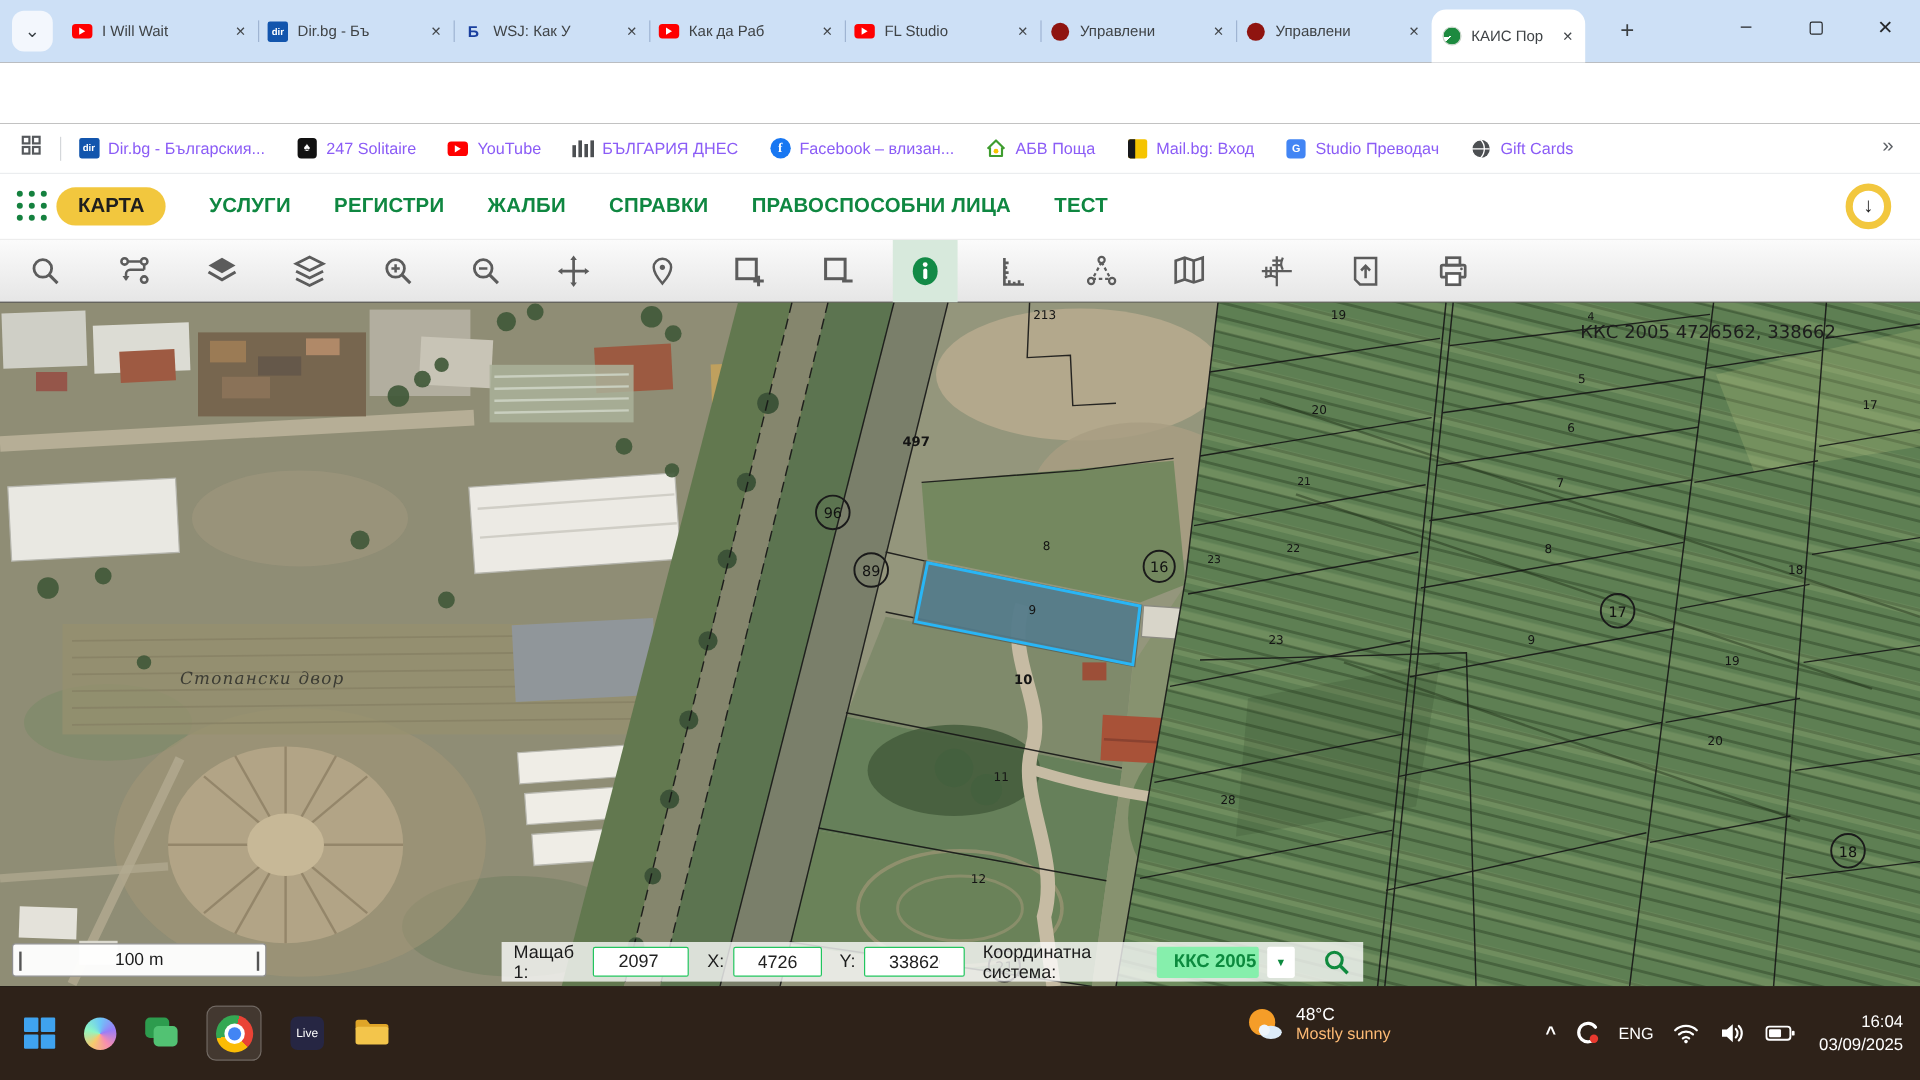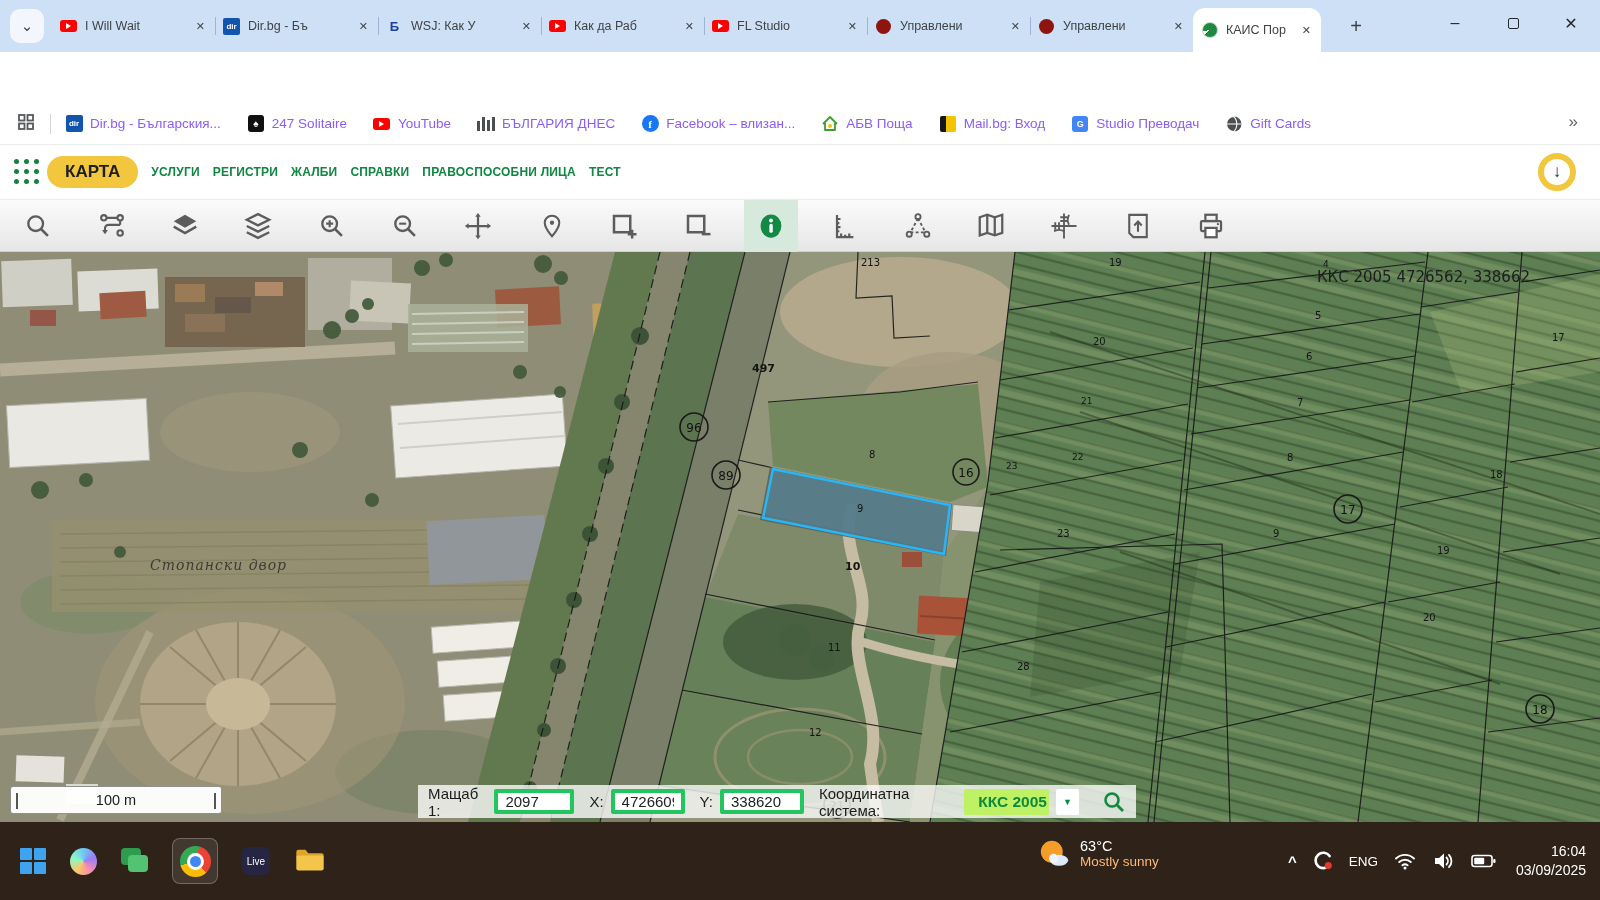--- a/index.html
+++ b/index.html
@@ -58,43 +58,43 @@
   .bi-tr { width:16px; height:16px; background:#4285f4; border-radius:3px; color:#fff; font-size:9px; font-weight:bold; display:flex; align-items:center; justify-content:center; position:relative; }
   .bi-tr::before { content:""; position:absolute; right:-3px; bottom:-3px; width:9px; height:9px; background:#c8d3e8; border-radius:2px; z-index:-1; }
   #bm-overflow { position:absolute; right:22px; top:112px; font-size:17px; color:#5f6368; }
 
   
   #sitenav { position:absolute; left:0; top:145px; width:1600px; height:55px; background:#fff; border-bottom:1px solid #ededed;
     display:flex; align-items:center; }
   #navdots { margin-left:10px; width:34px; height:34px; display:grid; grid-template-columns:repeat(3,6px); grid-template-rows:repeat(3,6px); gap:4px; align-content:center; justify-content:center; }
   #navdots i { width:5px; height:5px; border-radius:50%; background:#15813f; }
   .nav-pill { margin-left:3px; background:#f2c73e; border-radius:17px; padding:6px 18px; font-size:17px; font-weight:bold; color:#1e1e1e; }
-  .nav-item { margin-left:13px; font-size:12px; font-weight:bold; color:#0f8741; letter-spacing:.2px; }
+  .nav-item { margin-left:36px; font-size:17px; font-weight:bold; color:#0f8741; letter-spacing:.2px; }
   #dl-circle { position:absolute; right:24px; top:153px; width:38px; height:38px; border-radius:50%; border:6px solid #f2c73e;
     background:#fff; display:flex; align-items:center; justify-content:center; font-size:17px; font-weight:bold; color:#1c1c1c; }
 
   
   #maptoolbar { position:absolute; left:0; top:200px; width:1600px; height:52px;
     background:linear-gradient(#fbfbfb,#e6e6e6); border-bottom:1px solid #cfcfcf; }
   .mt { position:absolute; top:4px; width:44px; height:44px; display:flex; align-items:center; justify-content:center; }
   .mt.active-cell { background:#d7e9dc; top:0; height:52px; width:54px; }
 
   
   #map { position:absolute; left:0; top:252px; width:1600px; height:570px; }
   #map svg { display:block; }
   #scalebox { position:absolute; left:10px; top:534px; width:212px; height:28px; background:rgba(255,255,255,.96);
     border:1px solid #8f8f8f; border-radius:3px; display:flex; align-items:center; justify-content:center; }
   #scalebox .tick { position:absolute; top:6px; width:2px; height:16px; background:#555; }
   #scalebox .lbl { font-size:14.5px; color:#1c1c1c; }
   #statusbar { position:absolute; left:418px; top:533px; width:718px; height:33px; background:rgba(255,255,255,.78);
     display:flex; align-items:center; padding:0 10px; gap:7px; font-size:15px; color:#1b1b1b; }
-  #statusbar input { height:25px; border:4px solid #22c55e; border-radius:2px; background:#fff; font-size:15px; color:#222;
-    padding:0 7px; font-family:"Liberation Sans", sans-serif; }
+  #statusbar input { height:25px; border:1px solid #22c55e; border-radius:2px; background:#fff; font-size:15px; color:#222;
+    padding:0 20px; font-family:"Liberation Sans", sans-serif; }
   #in-scale { width:80px; } #in-x { width:74px; } #in-y { width:84px; }
-  #crs-box { width:94px; height:26px; background:#bef264; color:#0c8a3e; font-weight:bold; font-size:15.5px;
+  #crs-box { width:94px; height:26px; background:#86efac; color:#0c8a3e; font-weight:bold; font-size:15.5px;
     display:flex; align-items:center; justify-content:center; border-radius:2px;padding-left:12px; }
   #crs-dd { width:26px; height:26px; background:#fff; color:#0c8a3e; font-size:9px; display:flex; align-items:center; justify-content:center; border-radius:2px; }
   #sb-search { margin-left:16px; }
 
   
   #taskbar { position:absolute; left:0; top:822px; width:1600px; height:78px; background:#2e2219; }
   #tb-left { position:absolute; left:20px; top:0; height:78px; display:flex; align-items:center; gap:24px; }
   .win11 { width:26px; height:26px; display:grid; grid-template-columns:12px 12px; grid-template-rows:12px 12px; gap:2px; }
   .win11 i { background:#3fa3ef; border-radius:1px; }
   .copilot { width:27px; height:27px; border-radius:50%; background:conic-gradient(#6dc7f7,#9a7df7,#f78db0,#f7c96d,#8df7c4,#6dc7f7); }
@@ -768,21 +768,21 @@
         </svg>
     </div>
   </div>
   <div id="tb-weather">
     <svg width="34" height="34" viewBox="0 0 28 28">
       <circle cx="13" cy="13" r="9" fill="#f59d28"></circle>
       <ellipse cx="19" cy="20" rx="7.5" ry="4.5" fill="#dcebf8"></ellipse>
         <circle cx="14.5" cy="18.5" r="3.8" fill="#eef5fc"></circle>
     </svg>
     <div>
-      <div class="t1">63°C</div>
+      <div class="t1">48°C</div>
       <div class="t2">Mostly sunny</div>
     </div>
   </div>
   <div id="tray">
     <span class="chev">^</span>
     <svg width="22" height="22" viewBox="0 0 20 20">
       <path d="M16,5.5 A7,7 0 1 0 16,13.5" fill="none" stroke="#fff" stroke-width="2.4" stroke-linecap="round"></path>
       <circle cx="14.8" cy="14.2" r="3.2" fill="#e8392e"></circle>
     </svg>
     <span class="lang">ENG</span>

